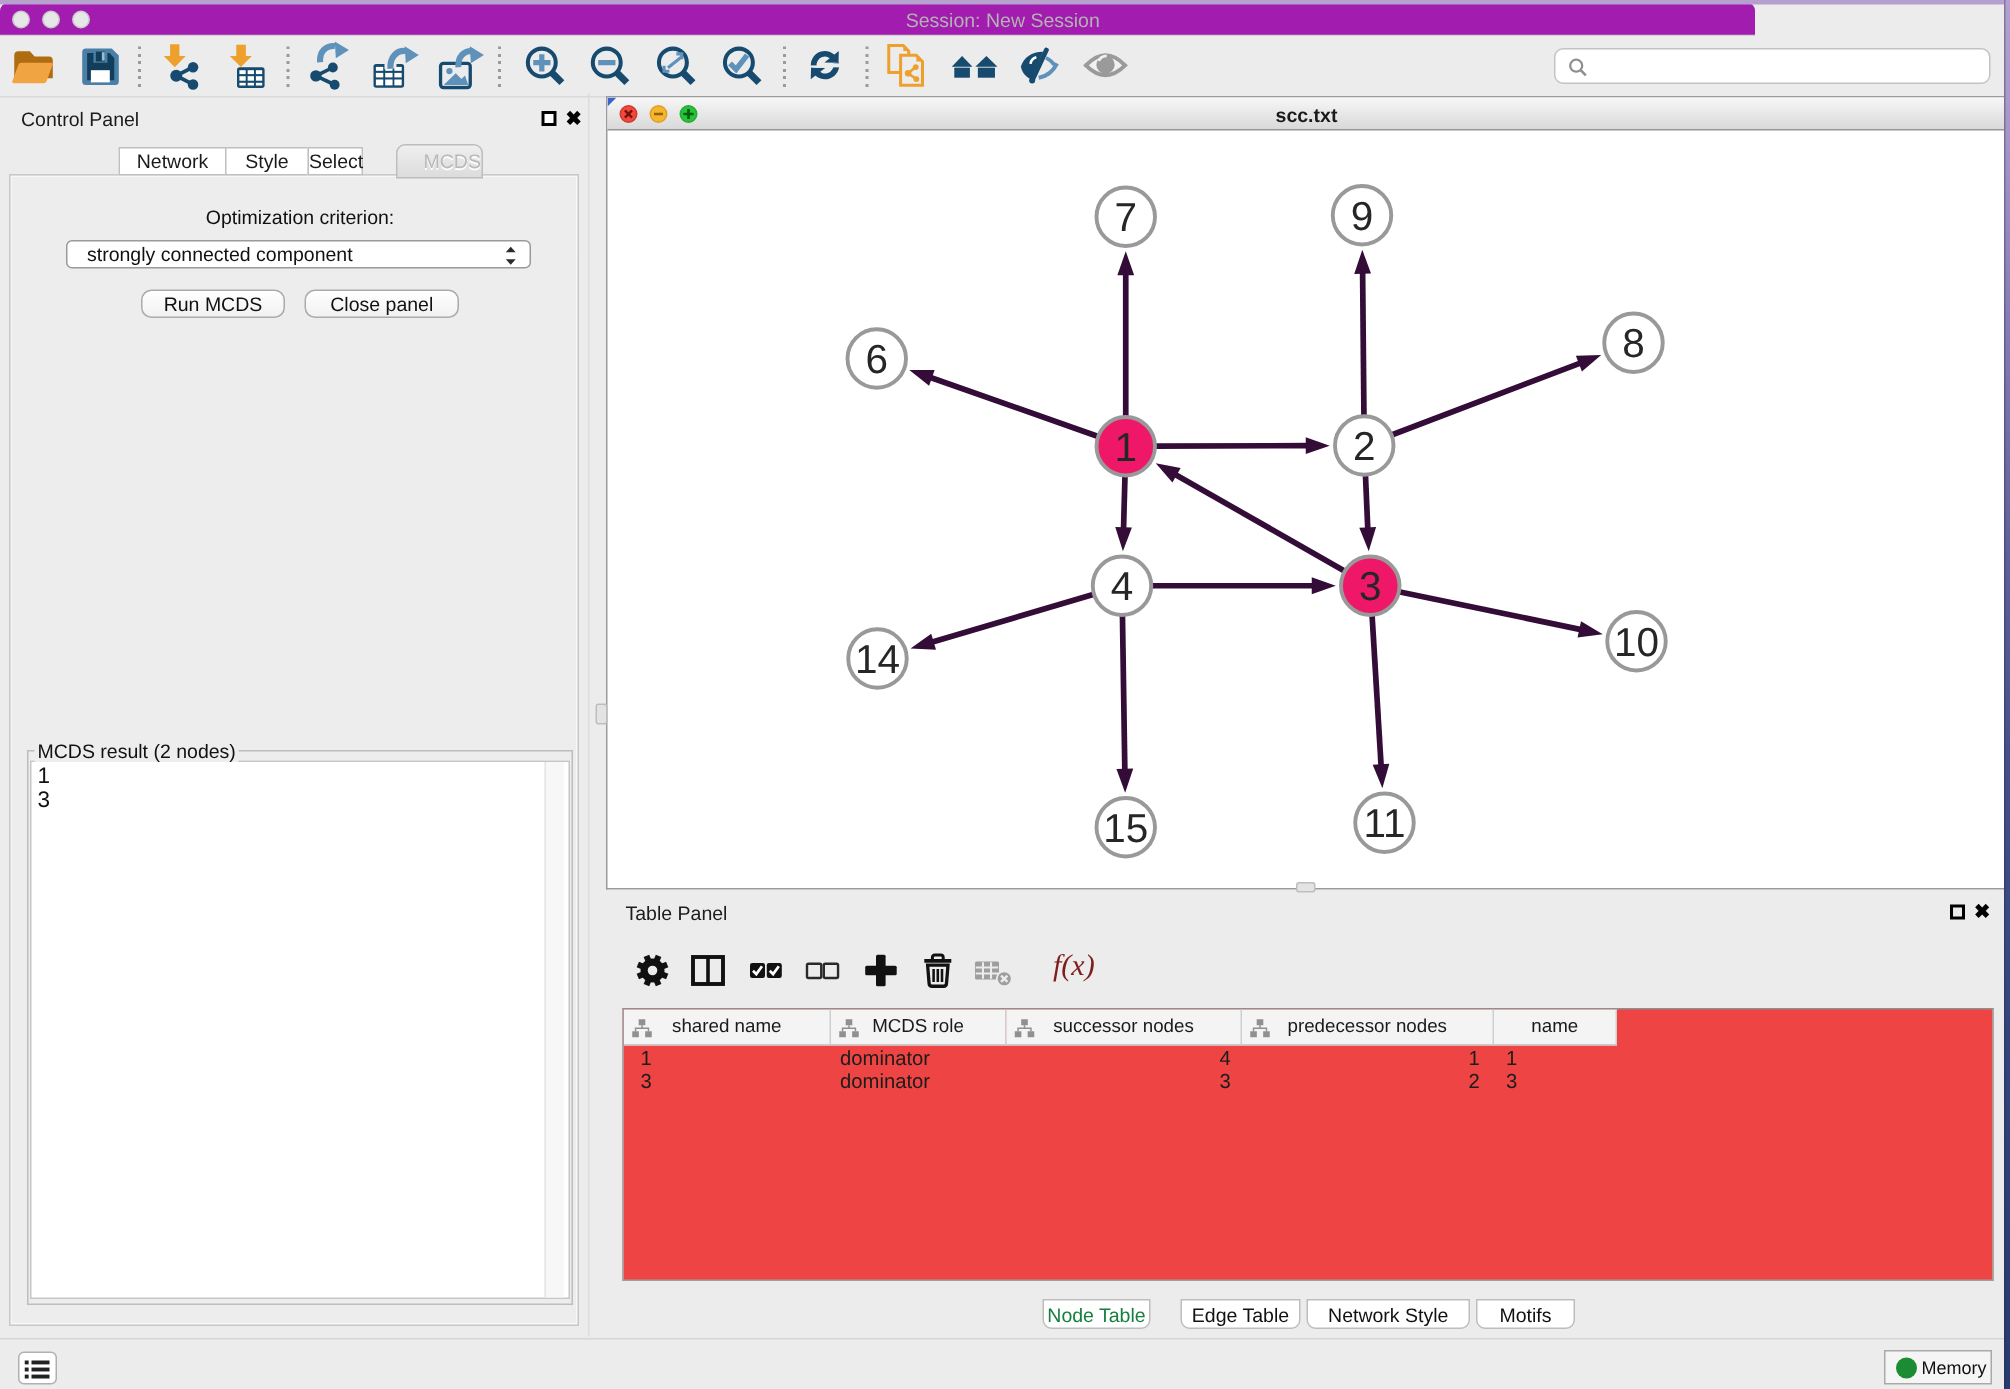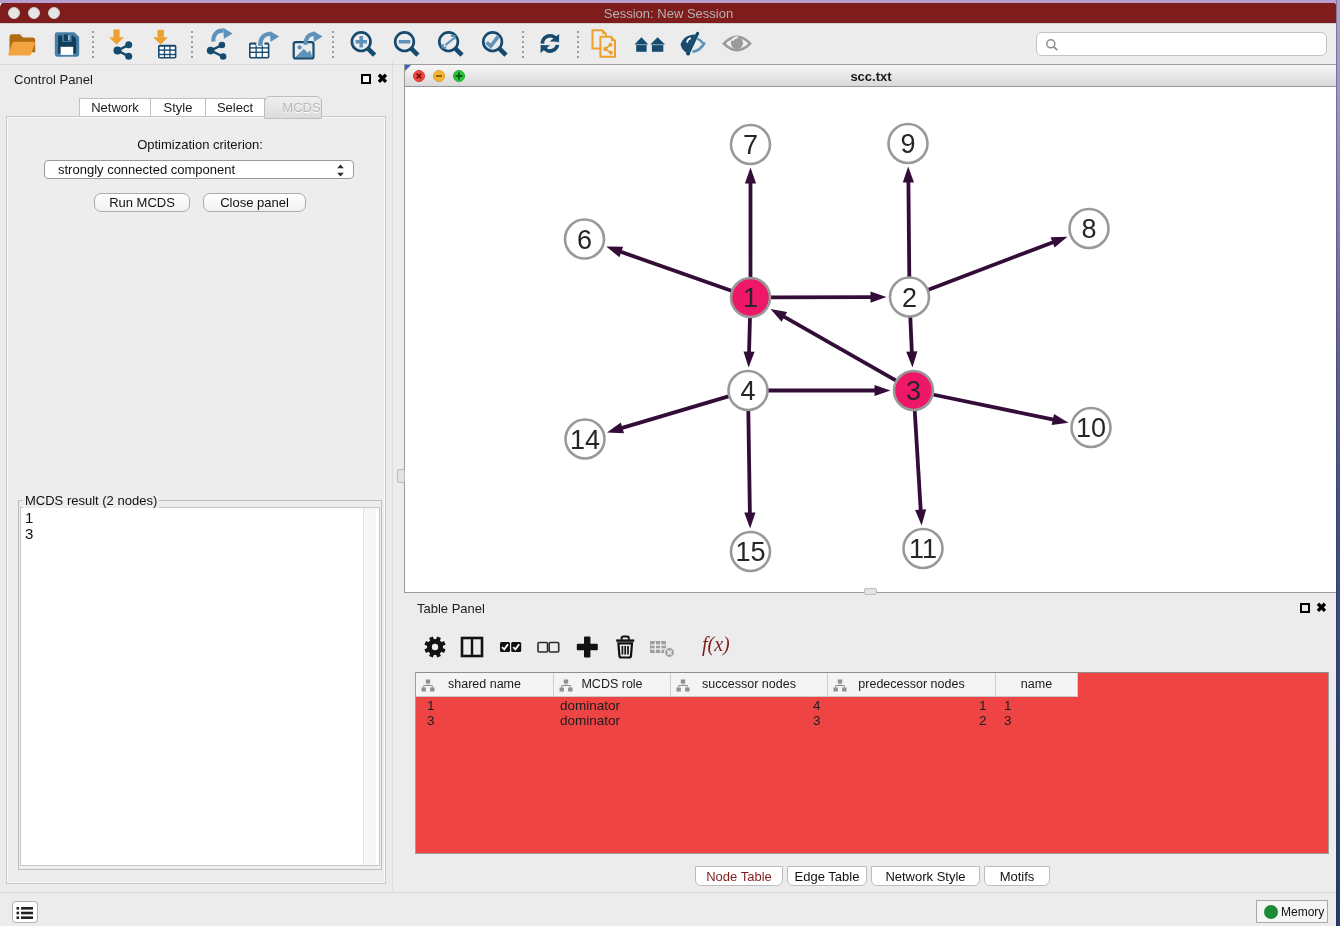--- a/index.html
+++ b/index.html
@@ -7,21 +7,21 @@
 body { font-family:"Liberation Sans", sans-serif; background:#ececec; position:relative; }
 .abs { position:absolute; }
 
 #deskTop { left:0; top:0; width:1340px; height:3px; background:#b5a0ce; }
 #deskRight { left:1336px; top:0; width:4px; height:926px;
   background:linear-gradient(180deg,#b2a1ce 0%,#a795c7 10%,#8279b1 25%,#5f6099 40%,#44508b 55%,#32447c 75%,#263b6e 100%); border-left:1px solid rgba(40,40,70,0.35); }
 
 #app { left:0; top:2px; width:1337px; height:924px; background:#ececec;
   border-radius:5px 5px 0 0; overflow:hidden; }
 
-#titlebar { left:0; top:0; width:1337px; height:22px; background:#7f1d1d;
+#titlebar { left:0; top:0; width:1170px; height:22px; background:#a21caf;
   border-bottom:1px solid #d2d2d2; border-radius:5px 5px 0 0;text-decoration:underline; }
 .tl { position:absolute; top:5px; width:12px; height:12px; border-radius:50%;
   background:#e7e7e7; border:1px solid #c9c9c9; }
 #apptitle { position:absolute; top:4px; left:0; width:1337px; text-align:center;
   font-size:13px; color:#b3b3b3; }
 
 #toolbar { left:0; top:22px; width:1337px; height:41px; background:#ececec;
   border-bottom:1px solid #dadada; }
 .tsep { position:absolute; top:7px; width:2px; height:28px;
   background-image:repeating-linear-gradient(180deg,#9a9a9a 0 2px,transparent 2px 5px); }
@@ -201,21 +201,21 @@
         </svg>
       </div>
 </div>
 
   <div class="abs" id="cp-title">Control Panel</div>
   <div class="abs" id="cp-float"></div>
   <div class="abs" id="cp-close">✖</div>
   <div class="abs" id="cp-panel"></div>
   <div class="tab" style="left:79px; width:72px;">Network</div>
   <div class="tab" style="left:150px; width:56px;">Style</div>
-  <div class="tab" style="left:205px; width:60px;">Select</div>
+  <div class="tab" style="left:205px; width:37px;">Select</div>
   <div class="tab" id="tab-mcds" style="left:264px; width:58px;padding-left:17px;">MCDS</div>
   <div class="abs" id="opt-label">Optimization criterion:</div>
   <div class="abs" id="opt-select">strongly connected component<svg width="9" height="13" viewBox="0 0 9 13" style="position:absolute;right:8px;top:3px;">
         <polygon points="4.5,0.5 7.8,4.2 1.2,4.2" fill="#2a2a2a"></polygon>
         <polygon points="4.5,12.5 7.8,8.8 1.2,8.8" fill="#2a2a2a"></polygon>
       </svg></div>
   <div class="btn" style="left:94px; width:96px;">Run MCDS</div>
   <div class="btn" style="left:203px; width:103px;">Close panel</div>
   <div class="abs" id="fieldset"></div>
   <div class="abs" id="fs-white">1<br>3</div>
@@ -408,21 +408,21 @@
     <div class="td" style="left:144px; top:25px;">dominator</div>
     <div class="td" style="left:397px; top:25px;">4</div>
     <div class="td" style="left:563px; top:25px;">1</div>
     <div class="td" style="left:588px; top:25px;">1</div>
     <div class="td" style="left:11px; top:40px;">3</div>
     <div class="td" style="left:144px; top:40px;">dominator</div>
     <div class="td" style="left:397px; top:40px;">3</div>
     <div class="td" style="left:563px; top:40px;">2</div>
     <div class="td" style="left:588px; top:40px;">3</div>
   </div>
-  <div class="btab" style="left:695px; width:88px; color:#7f1d1d;">Node Table</div>
+  <div class="btab" style="left:695px; width:72px; color:#15803d;">Node Table</div>
   <div class="btab" style="left:787px; width:80px;">Edge Table</div>
   <div class="btab" style="left:871px; width:109px;">Network Style</div>
   <div class="btab" style="left:984px; width:66px;">Motifs</div>
   <div class="abs" id="statusbar">
     <div id="sb-btn">
         <svg width="18" height="14" viewBox="0 0 18 14" style="position:absolute;left:3px;top:4px;">
           <g fill="#222">
             <rect x="0.5" y="1" width="2.6" height="2.6"></rect>
             <rect x="5" y="1" width="12" height="2.6"></rect>
             <rect x="0.5" y="5.7" width="2.6" height="2.6"></rect>

